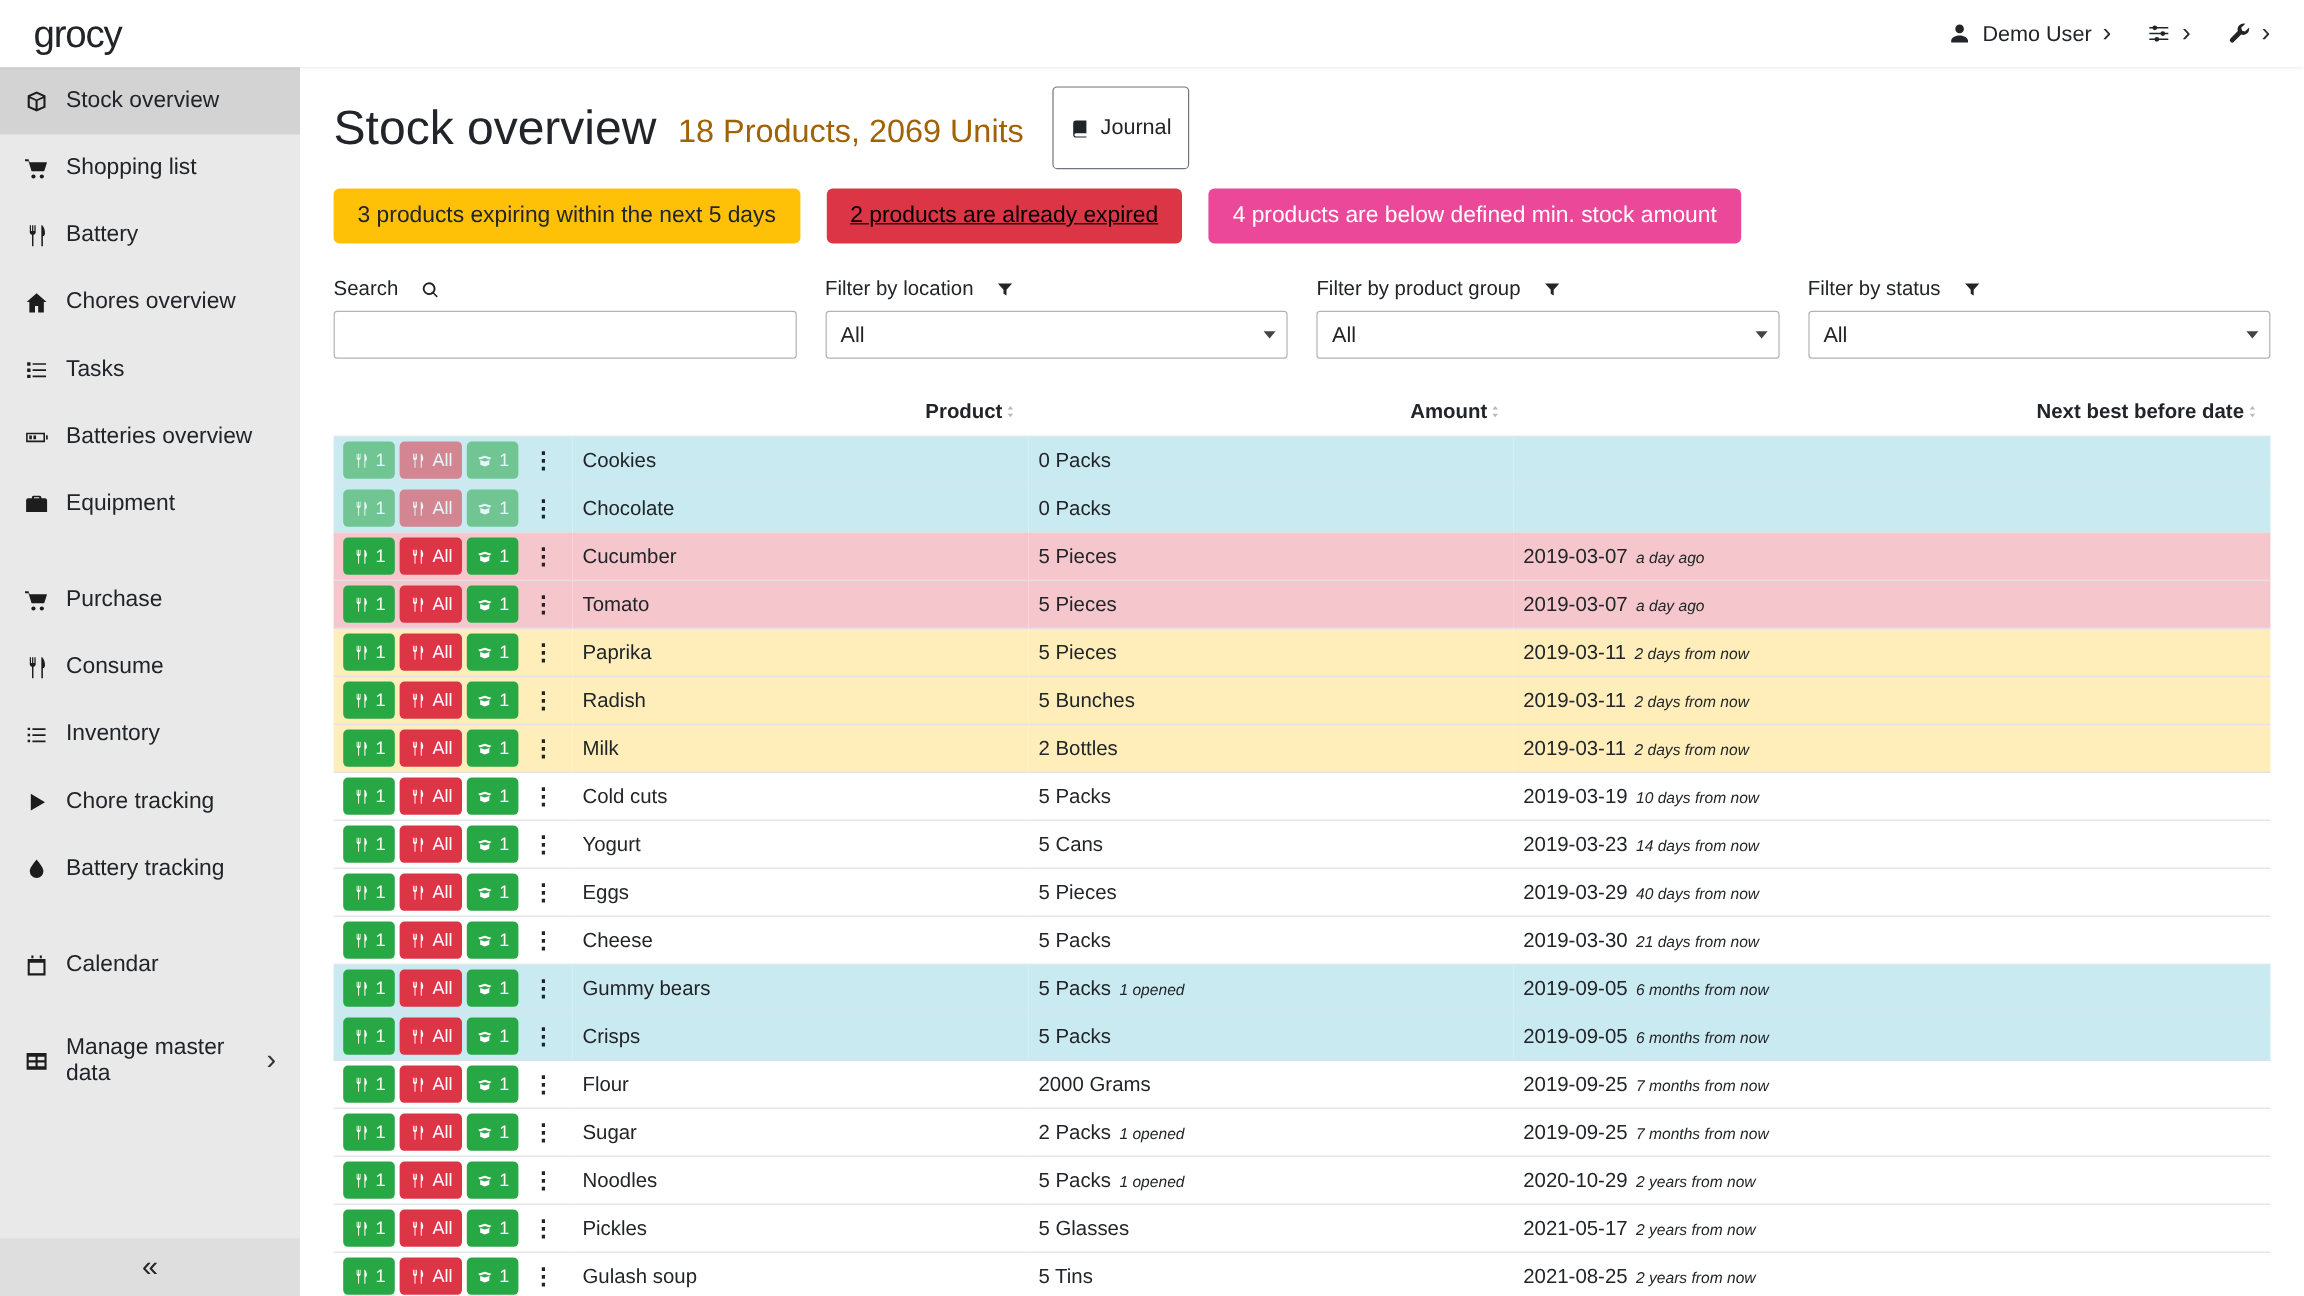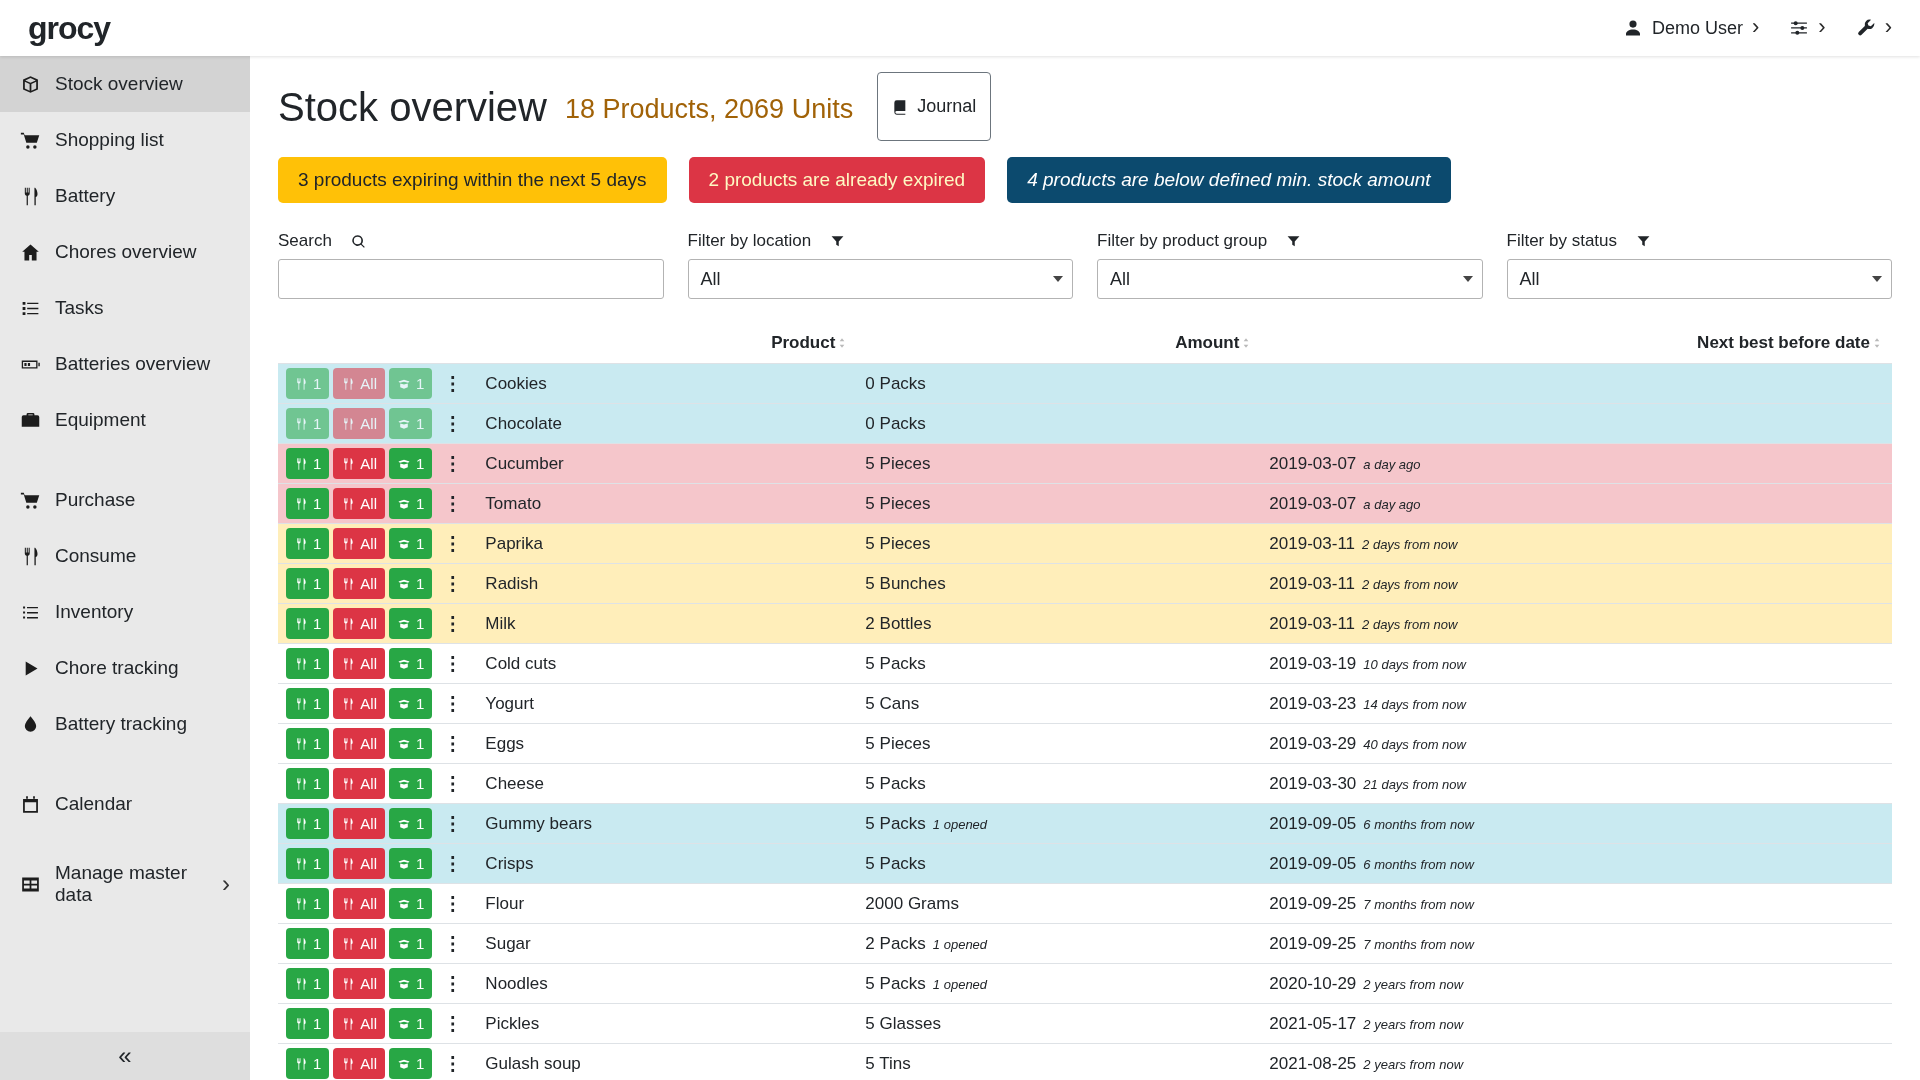--- a/index.html
+++ b/index.html
@@ -2,21 +2,21 @@
 <html lang="en"><head>
 <meta charset="utf-8">
 <style>
   * { box-sizing: border-box; margin: 0; padding: 0; }
   html, body { width: 1920px; height: 1080px; overflow: hidden; }
   body { font-family: "Liberation Sans", sans-serif; color: #212529; background: #fff; }
 
   
   .topbar { height: 56px; display: flex; align-items: center; padding: 0 28px; background: #fff;
             position: relative; z-index: 5; box-shadow: 0 1px 3px rgba(0,0,0,.12); }
-  .logo { font-size: 32px; font-weight: 700; letter-spacing: -1px; cursor: pointer; }
+  .logo { font-size: 32px; font-weight: 400; letter-spacing: -1px; cursor: pointer; }
   .topbar-right { margin-left: auto; display: flex; align-items: center; gap: 30px; }
   .top-item { display: flex; align-items: center; gap: 9px; font-size: 18px; cursor: pointer; }
   .top-item svg { width: 20px; height: 20px; fill: #212529; }
   .chev { color: #2b2b2b; font-size: 22px; line-height: 1; transform: translateY(-1px); }
 
   
   .sidebar { position: absolute; top: 56px; left: 0; width: 250px; bottom: 0; background: #e9e9e9; }
   .side-item { height: 56px; display: flex; align-items: center; gap: 14px; padding: 0 20px;
                font-size: 19px; cursor: pointer; }
   .side-item.active { background: #d3d3d3; }
@@ -34,22 +34,22 @@
   h1 { font-size: 40px; font-weight: 500; line-height: 1.15; }
   .subtitle { font-size: 27px; color: #a16207; transform: translateY(3px); }
   .journal-btn { display: inline-flex; align-items: center; gap: 9px; border: 1px solid #6c757d; background: #fff;
                  border-radius: 4px; padding: 23px 14px; font-size: 18px; font-family: inherit; cursor: pointer;
                  margin-left: 6px; color: #212529; }
   .journal-btn svg { width: 16px; height: 16px; fill: #212529; }
 
   .alerts { display: flex; gap: 22px; margin-top: 16px; }
   .alert { border-radius: 5px; padding: 12px 20px; font-size: 19px; cursor: pointer; }
   .alert.warning { background: #ffc107; color: #212529; }
-  .alert.danger  { background: #dc3545; color: #fef9c3; }
-  .alert.info    { background: #0c4a6e; color: #fff; font-style: italic; }
+  .alert.danger  { background: #dc3545; color: #000000; text-decoration: underline; }
+  .alert.info    { background: #ec4899; color: #fff; }
 
   
   .filters { display: flex; gap: 24px; margin-top: 28px; }
   .filter { width: 386px; }
   .filter-label { display: flex; align-items: center; gap: 19px; font-size: 17px; margin-bottom: 8px; }
   .filter-label svg { width: 15px; height: 15px; fill: #212529; }
   .search-input { width: 100%; height: 40px; border: 1px solid #b3b3b3; border-radius: 3px; padding: 0 10px;
                   font-size: 18px; font-family: inherit; }
   .select { height: 40px; border: 1px solid #b3b3b3; border-radius: 3px; background: #fff; display: flex;
             align-items: center; justify-content: space-between; padding-left: 12px; font-size: 18px; cursor: pointer; }

